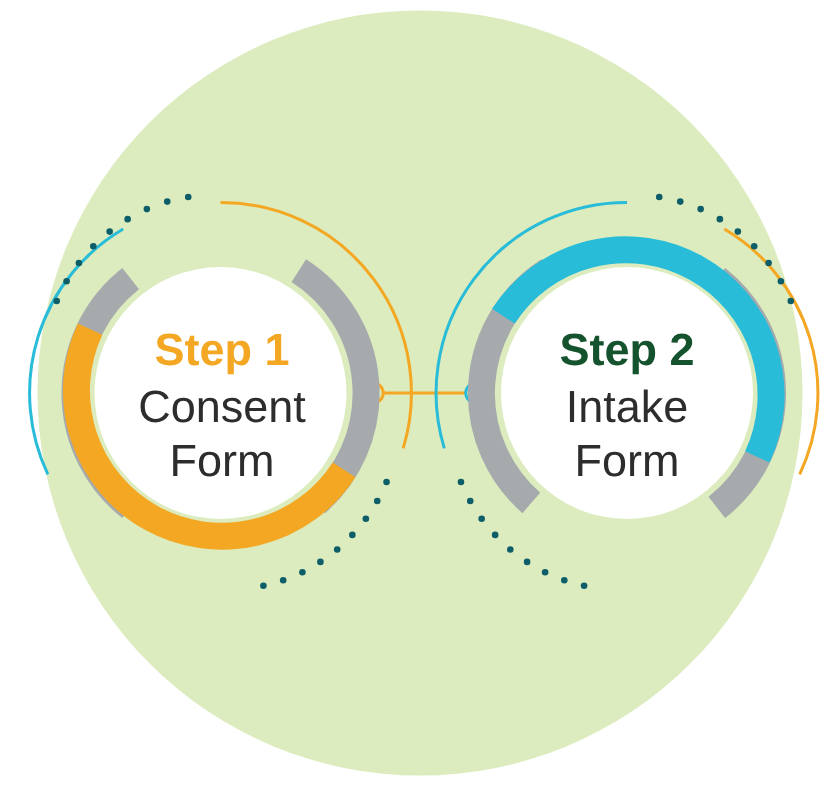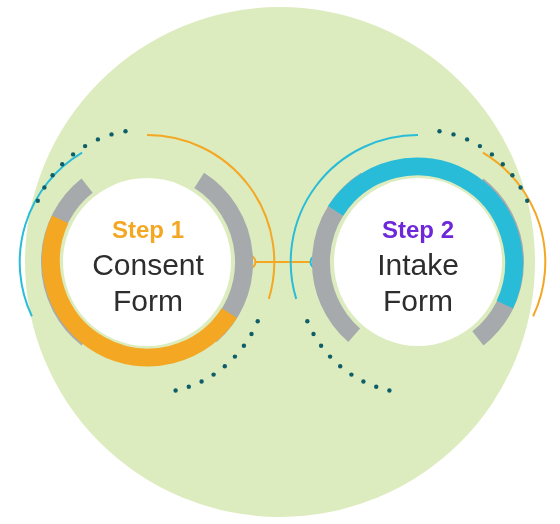--- a/index.html
+++ b/index.html
@@ -29,33 +29,33 @@
     left: 0;
     top: 0;
   }
   .step-label {
     position: absolute;
     width: 160px;
     text-align: center;
     pointer-events: none;
   }
   .step-title {
-    font-size: 24px;
+    font-size: 30px;
     font-weight: 700;
     line-height: 1.1;
     margin-bottom: 4px;
   }
   .step-sub {
     font-size: 30px;
     font-weight: 400;
     color: #2d2d2d;
     line-height: 1.2;
   }
   .step1 .step-title { color: #f4a722; }
-  .step2 .step-title { color: #6d28d9; }
+  .step2 .step-title { color: #14532d; }
   .step1 { left: 68px;  top: 217px; }
   .step2 { left: 338px; top: 217px; }
 </style>
 </head>
 <body>
 
 <div class="stage">
 
   <div class="bg-circle"></div>
 

